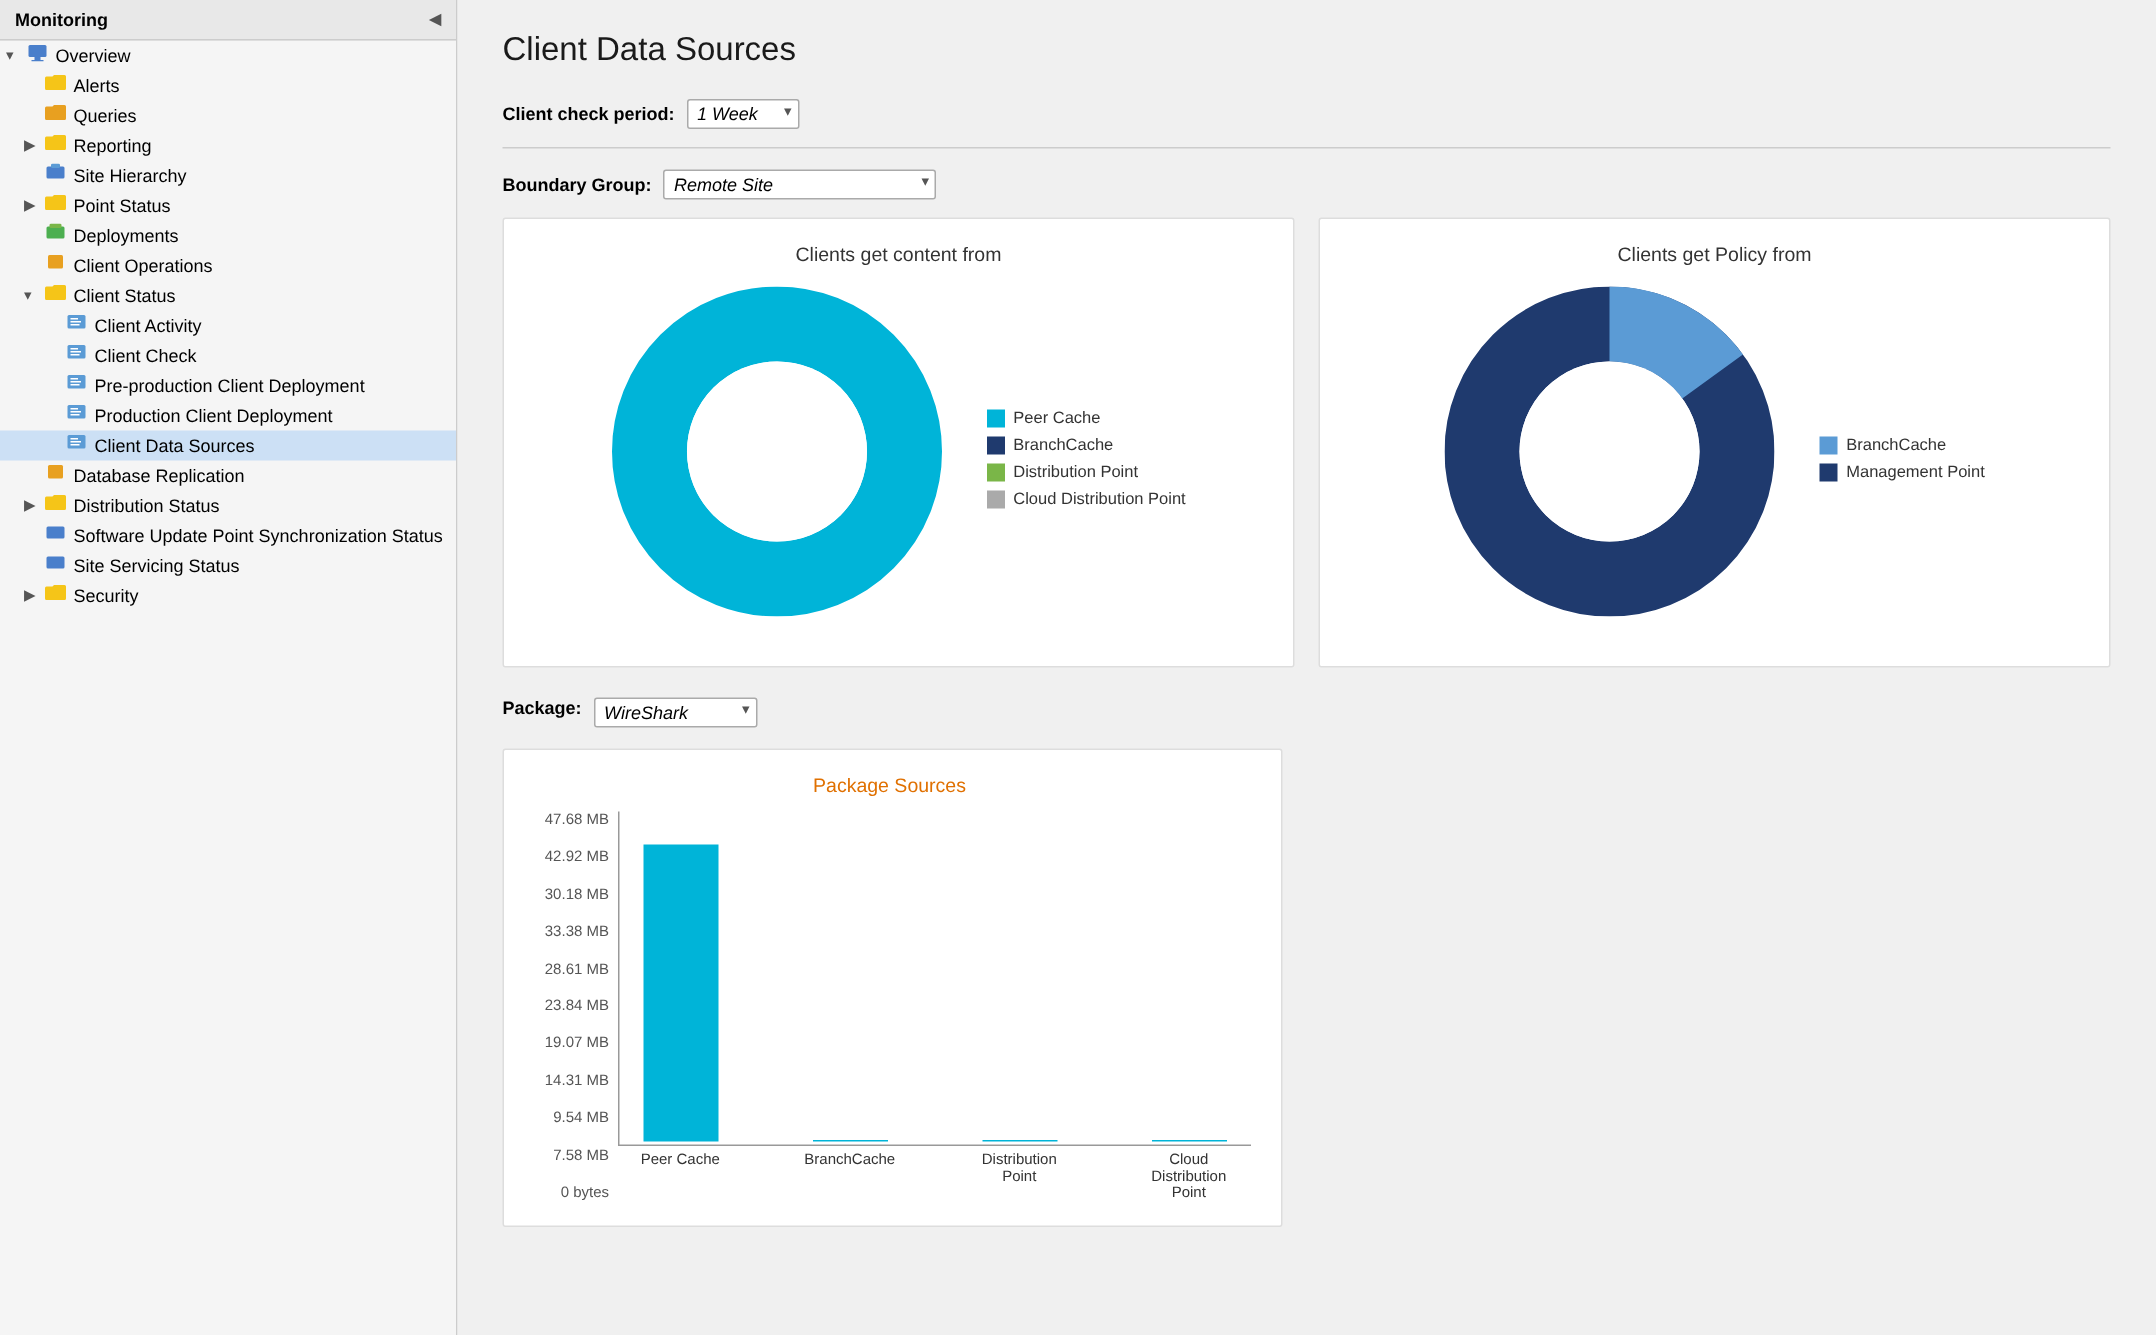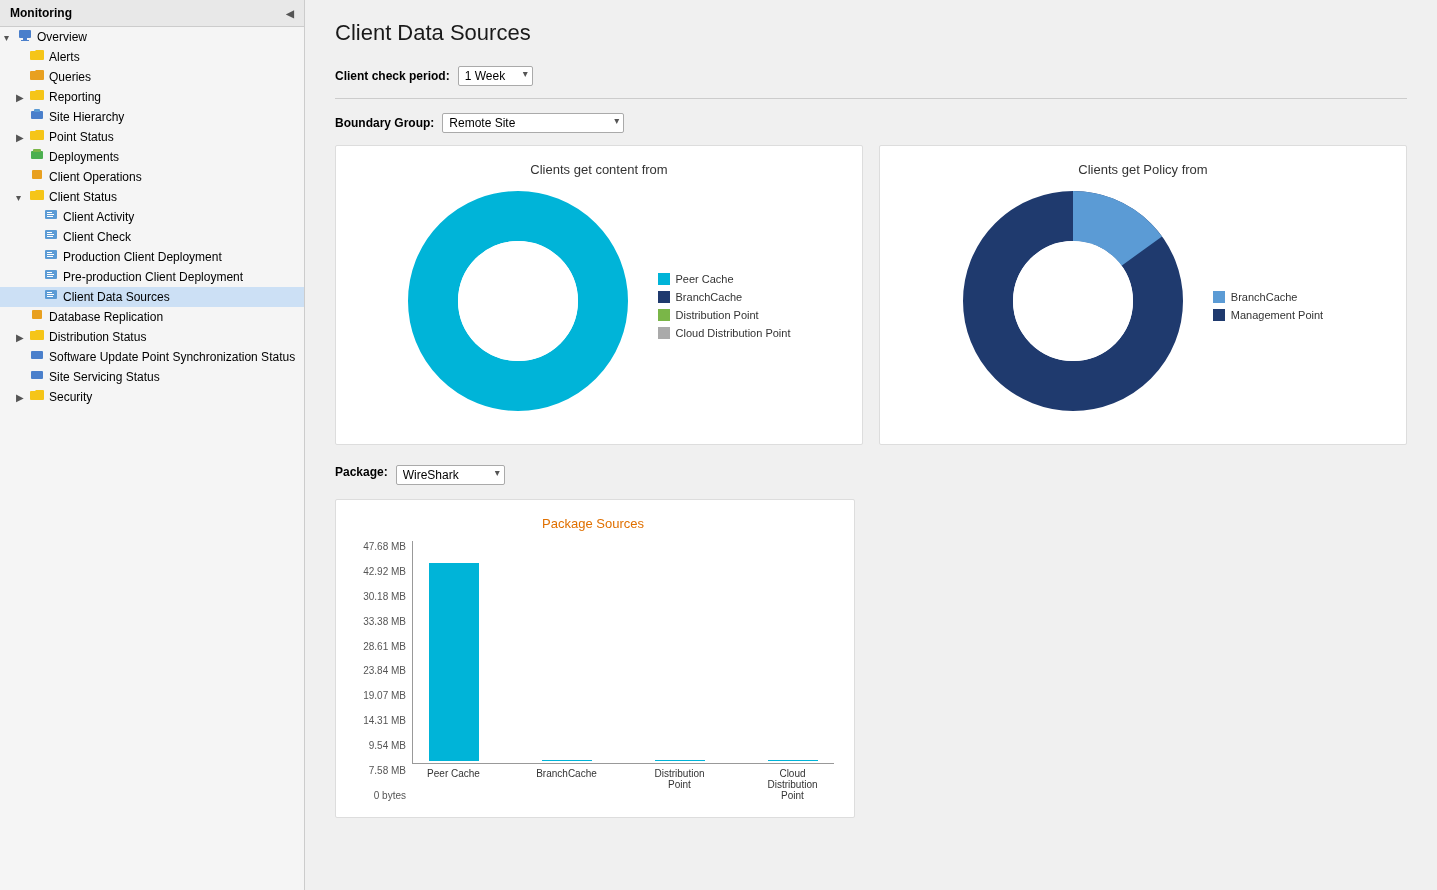--- a/index.html
+++ b/index.html
@@ -74,20 +74,21 @@
       padding: 2px 18px 2px 6px;
       border: 1px solid #aaa;
       border-radius: 2px;
       background: #fff;
       font-size: 12px;
       appearance: none;
       -webkit-appearance: none;
       cursor: pointer;
       position: relative;
       padding-right: 20px;
+      font-style: italic;
     }
     .select-wrapper {
       position: relative;
       display: inline-block;
     }
     .select-wrapper::after {
       content: '▾';
       position: absolute;
       right: 5px;
       top: 2px;
@@ -321,31 +322,31 @@
         <span>Client Check</span>
       </div>
       <div class="tree-item indent2">
         <span class="tree-expander"> </span>
         <span class="tree-icon"><svg width="14" height="11" viewBox="0 0 14 11">
             <rect x="1" y="1" width="12" height="9" rx="1" fill="#5b9bd5"></rect>
             <rect x="3" y="3" width="5" height="1" fill="white"></rect>
             <rect x="3" y="5" width="7" height="1" fill="white"></rect>
             <rect x="3" y="7" width="6" height="1" fill="white"></rect>
           </svg></span>
-        <span>Production Client Deployment</span>
+        <span>Pre-production Client Deployment</span>
       </div>
       <div class="tree-item indent2">
         <span class="tree-expander"> </span>
         <span class="tree-icon"><svg width="14" height="11" viewBox="0 0 14 11">
             <rect x="1" y="1" width="12" height="9" rx="1" fill="#5b9bd5"></rect>
             <rect x="3" y="3" width="5" height="1" fill="white"></rect>
             <rect x="3" y="5" width="7" height="1" fill="white"></rect>
             <rect x="3" y="7" width="6" height="1" fill="white"></rect>
           </svg></span>
-        <span>Pre-production Client Deployment</span>
+        <span>Production Client Deployment</span>
       </div>
       <div class="tree-item selected indent2">
         <span class="tree-expander"> </span>
         <span class="tree-icon"><svg width="14" height="11" viewBox="0 0 14 11">
             <rect x="1" y="1" width="12" height="9" rx="1" fill="#5b9bd5"></rect>
             <rect x="3" y="3" width="5" height="1" fill="white"></rect>
             <rect x="3" y="5" width="7" height="1" fill="white"></rect>
             <rect x="3" y="7" width="6" height="1" fill="white"></rect>
           </svg></span>
         <span>Client Data Sources</span>

